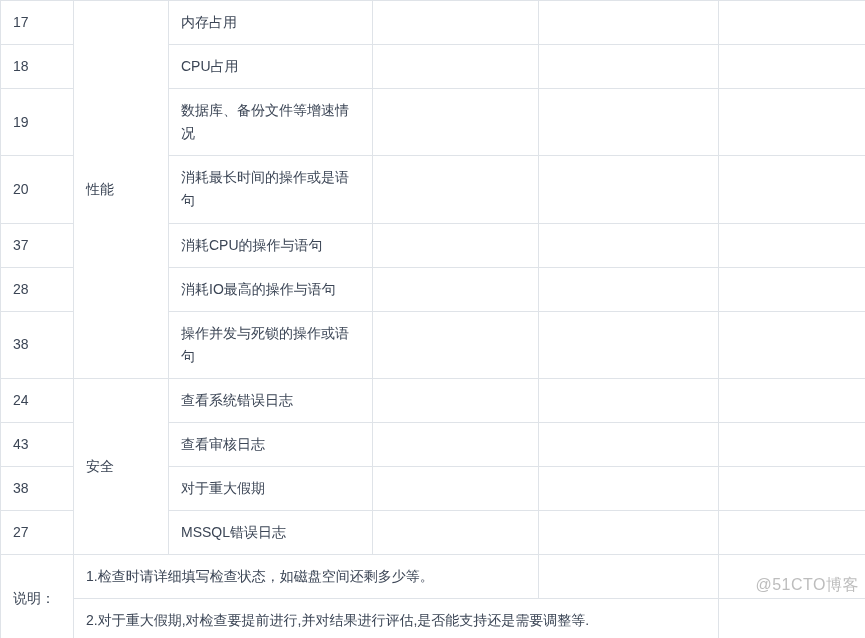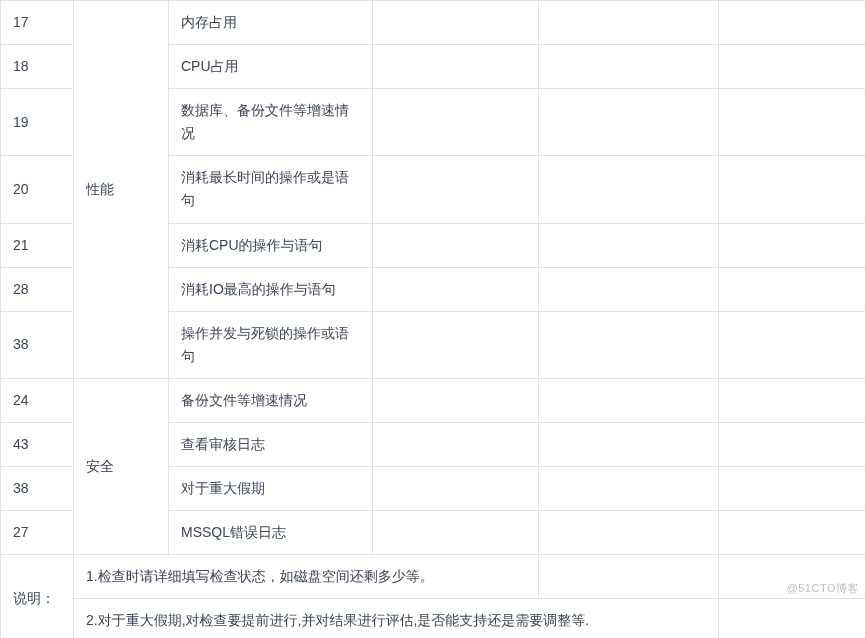--- a/index.html
+++ b/index.html
@@ -29,21 +29,21 @@
   .col-num { width: 73px; }
   .col-cat { width: 95px; }
   .col-item { width: 204px; }
   .col-c4 { width: 166px; }
   .col-c5 { width: 180px; }
   .col-c6 { width: 147px; }
   .watermark {
     position: absolute;
     right: 6px;
     bottom: 42px;
-    font-size: 11px;
+    font-size: 16px;
     color: #bdbdbd;
     letter-spacing: 0.5px;
   }
 </style>
 </head>
 <body>
 
 <table>
   <colgroup>
     <col class="col-num">
@@ -77,21 +77,21 @@
       <td></td>
     </tr>
     <tr>
       <td>20</td>
       <td>消耗最长时间的操作或是语句</td>
       <td></td>
       <td></td>
       <td></td>
     </tr>
     <tr>
-      <td>21</td>
+      <td>37</td>
       <td>消耗CPU的操作与语句</td>
       <td></td>
       <td></td>
       <td></td>
     </tr>
     <tr>
       <td>28</td>
       <td>消耗IO最高的操作与语句</td>
       <td></td>
       <td></td>
@@ -100,21 +100,21 @@
     <tr>
       <td>38</td>
       <td>操作并发与死锁的操作或语句</td>
       <td></td>
       <td></td>
       <td></td>
     </tr>
     <tr>
       <td>24</td>
       <td class="col-cat" rowspan="4">安全</td>
-      <td>备份文件等增速情况</td>
+      <td>查看系统错误日志</td>
       <td></td>
       <td></td>
       <td></td>
     </tr>
     <tr>
       <td>43</td>
       <td>查看审核日志</td>
       <td></td>
       <td></td>
       <td></td>

